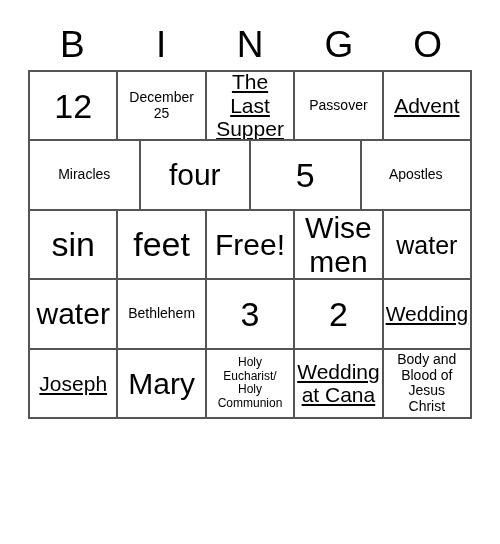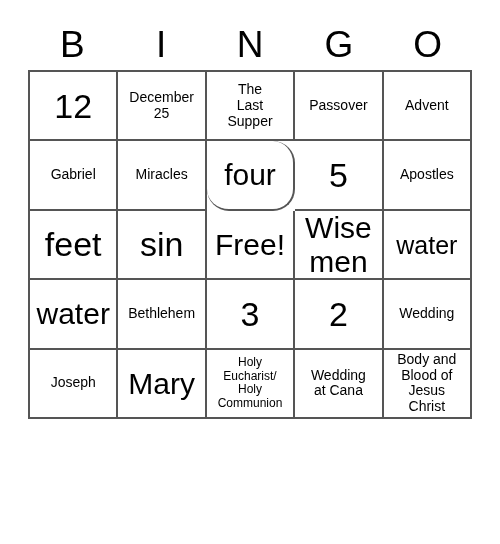--- a/index.html
+++ b/index.html
@@ -76,21 +76,21 @@
   .cell-text {
     display: block;
     width: 100%;
     line-height: 1.12;
     white-space: pre-line;
   }
   
   .fs-xxl .cell-text { font-size: 34px; }
   .fs-xl  .cell-text { font-size: 30px; }
   .fs-lg  .cell-text { font-size: 25px; }
-  .fs-md  .cell-text { font-size: 14px; }
+  .fs-md  .cell-text { font-size: 21px; text-decoration: underline; }
   .fs-sm  .cell-text { font-size: 14px; }
   .fs-xs  .cell-text { font-size: 12px; }
 </style>
 </head>
 <body style="background: rgb(255, 255, 255);">
 
 <div id="card">
 
   <div id="header-row">
     <div class="header-letter" style="color: rgb(0, 0, 0);">B</div>
@@ -117,43 +117,40 @@
         </div>
       <div class="cell fs-sm" style="border-color: rgb(85, 85, 85);">
           <span class="cell-text" style="color: rgb(0, 0, 0);">Passover</span>
         </div>
       <div class="cell fs-md" style="border-color: rgb(85, 85, 85);">
           <span class="cell-text" style="color: rgb(0, 0, 0);">Advent</span>
         </div>
     </div>
 
     <div class="grid-row">
-      <div class="cell fs-md" style="border-color: rgb(85, 85, 85);">
-          <span class="cell-text" style="color: rgb(0, 0, 0);">Gabriel</span>
-        </div>
       <div class="cell fs-sm" style="border-color: rgb(85, 85, 85);">
           <span class="cell-text" style="color: rgb(0, 0, 0);">Miracles</span>
         </div>
-      <div class="cell fs-xl" style="border-color: rgb(85, 85, 85); border-radius: 22px;">
+      <div class="cell fs-xl" style="border-color: rgb(85, 85, 85);">
           <span class="cell-text" style="color: rgb(0, 0, 0);">four</span>
         </div>
       <div class="cell fs-xxl" style="border-color: rgb(85, 85, 85);">
           <span class="cell-text" style="color: rgb(0, 0, 0);">5</span>
         </div>
       <div class="cell fs-sm" style="border-color: rgb(85, 85, 85);">
           <span class="cell-text" style="color: rgb(0, 0, 0);">Apostles</span>
         </div>
     </div>
 
     <div class="grid-row">
       <div class="cell fs-xxl" style="border-color: rgb(85, 85, 85);">
+          <span class="cell-text" style="color: rgb(0, 0, 0);">sin</span>
+        </div>
+      <div class="cell fs-xxl" style="border-color: rgb(85, 85, 85);">
           <span class="cell-text" style="color: rgb(0, 0, 0);">feet</span>
-        </div>
-      <div class="cell fs-xxl" style="border-color: rgb(85, 85, 85);">
-          <span class="cell-text" style="color: rgb(0, 0, 0);">sin</span>
         </div>
       <div class="cell fs-xl" style="border-color: rgb(85, 85, 85);">
           <span class="cell-text" style="color: rgb(0, 0, 0);">Free!</span>
         </div>
       <div class="cell fs-xl" style="border-color: rgb(85, 85, 85);">
           <span class="cell-text" style="color: rgb(0, 0, 0);">Wise
 men</span>
         </div>
       <div class="cell fs-lg" style="border-color: rgb(85, 85, 85);">
           <span class="cell-text" style="color: rgb(0, 0, 0);">water</span>

